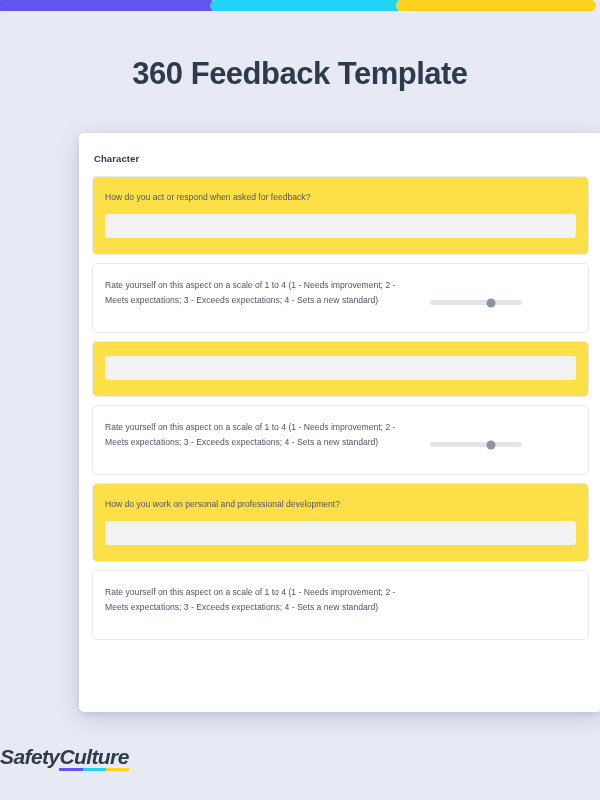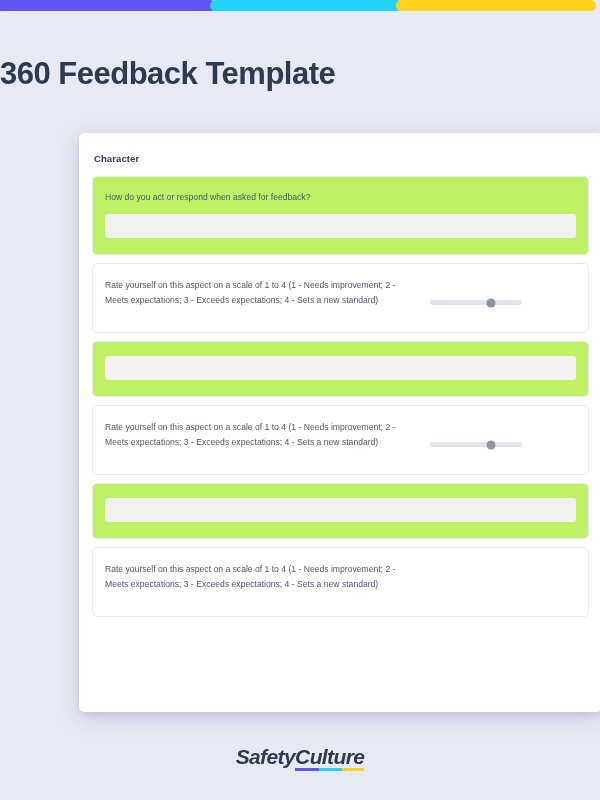--- a/index.html
+++ b/index.html
@@ -28,21 +28,21 @@
   .topbar .seg.purple { width: 220px; background: #6254f3; margin-left: -4px; }
   .topbar .seg.cyan   { width: 192px; background: #22d3f5; margin-left: -6px; }
   .topbar .seg.yellow { width: 200px; background: #ffd21e; margin-left: -6px; }
 
   
   .page-title {
     position: absolute;
     top: 56px;
     left: 0;
     width: 600px;
-    text-align: left;
+    text-align: center;
     font-size: 31px;
     font-weight: bold;
     letter-spacing: -0.5px;
     color: #2f3a4d;
   }
 
   
   .doc-card {
     position: absolute;
     left: 79px;
@@ -66,21 +66,21 @@
     font-weight: bold;
     color: #2f3a4d;
     letter-spacing: 0.1px;
     padding: 20px 0 12px 2px;
   }
 
   
   .q-card {
     border: 1px solid #e9ebf0;
     border-radius: 5px;
-    background: #bef264;
+    background: #fde047;
     margin-bottom: 8px;
     padding: 14px 12px 16px 12px;
   }
 
   .q-label {
     font-size: 8.6px;
     color: #4d5668;
     line-height: 1.5;
     margin-bottom: 10px;
   }
@@ -137,21 +137,21 @@
     border-radius: 50%;
     background: #8d93a5;
   }
 
   
   .logo {
     position: absolute;
     left: 0;
     top: 745px;
     width: 600px;
-    text-align: center;
+    text-align: left;
   }
   .logo-text {
     display: inline-block;
     position: relative;
     font-size: 21px;
     font-weight: bold;
     font-style: italic;
     letter-spacing: -0.6px;
     color: #2f3a4d;
   }
@@ -208,20 +208,21 @@
       <div class="rate-text">Rate yourself on this aspect on a scale of 1 to 4 (1 - Needs improvement; 2 - Meets expectations; 3 - Exceeds expectations; 4 - Sets a new standard)</div>
       <div class="slider-wrap">
         <div class="slider-track">
           <div class="slider-thumb" style="left: 66.6667%;"></div>
         </div>
       </div>
     </div>
 
 
     <div class="q-card">
+      <div class="q-label">How do you work on personal and professional development?</div>
       <div class="q-input"></div>
     </div>
 
     <div class="rate-card">
       <div class="rate-text">Rate yourself on this aspect on a scale of 1 to 4 (1 - Needs improvement; 2 - Meets expectations; 3 - Exceeds expectations; 4 - Sets a new standard)</div>
       <div class="slider-wrap">
         
       </div>
     </div>
 

